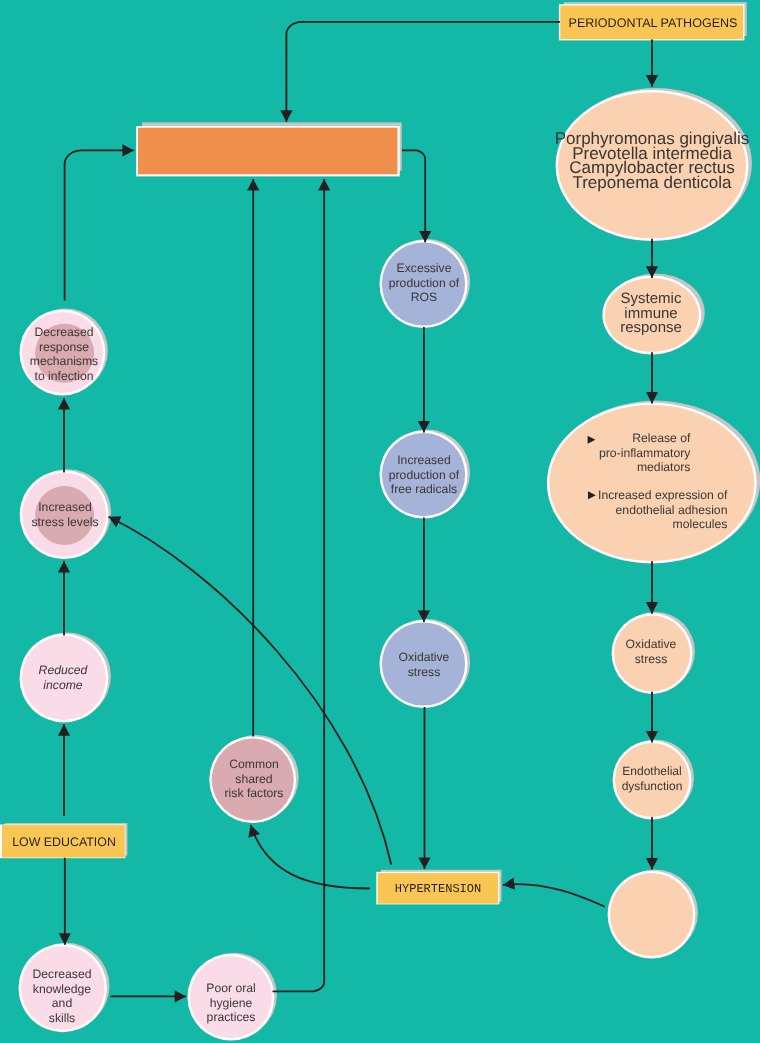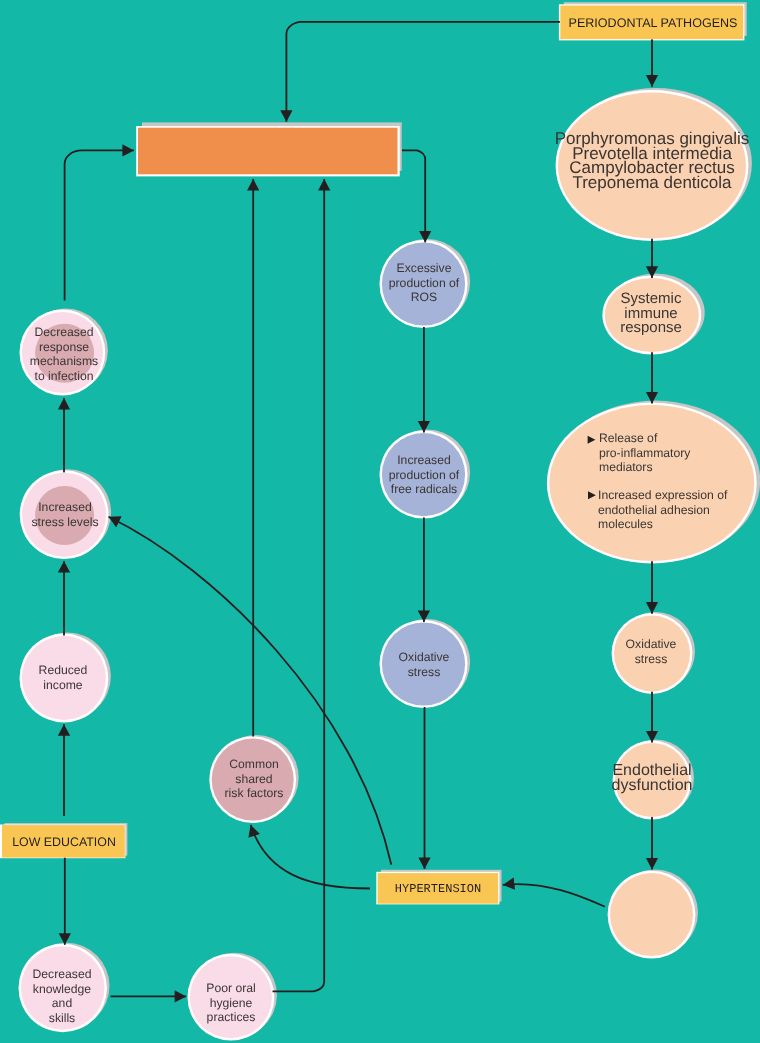--- a/index.html
+++ b/index.html
@@ -1,21 +1,21 @@
 <!DOCTYPE html>
 <html><head>
 <meta charset="utf-8">
 <style>
   html,body{margin:0;padding:0;background:#ffffff;}
   body{width:760px;height:1043px;overflow:hidden;
        font-family:"Liberation Sans",sans-serif;
        -webkit-font-smoothing:antialiased;
        text-rendering:geometricPrecision;}
   #stage{position:relative;width:760px;height:1043px;background:#14b8a6;}
-  .lbl,.boxlbl,.bul{will-change:transform;opacity:0.999;}
+  .lbl,.boxlbl,.bul{will-change:transform;opacity:0.999;text-align:right;}
   #art{position:absolute;left:0;top:0;width:760px;height:1043px;}
   .lbl{position:absolute;text-align:center;color:#3a3533;
        font-family:"Liberation Sans",sans-serif;
        white-space:pre;line-height:14.7px;font-size:12.2px;
        transform:translate(-50%,-50%);pointer-events:none;}
   .boxlbl{position:absolute;text-align:center;color:#231f20;
        font-family:"Liberation Sans",sans-serif;white-space:pre;
        transform:translate(-50%,-50%);}
   .bul{position:absolute;color:#3a3533;font-size:12.2px;line-height:14.7px;
        white-space:pre;font-family:"Liberation Sans",sans-serif;}
@@ -136,39 +136,39 @@
 
 <div class="lbl" style="left:651.5px;top:160.9px;font-size:17px;line-height:14.7px;">Porphyromonas gingivalis
 Prevotella intermedia
 Campylobacter rectus
 Treponema denticola</div>
 <div class="lbl" style="left:650.8px;top:313.8px;font-size:15px;line-height:14.7px;">Systemic
 immune
 response</div>
 <div class="lbl" style="left:650.8px;top:651.6px;font-size:12.2px;line-height:14.7px;">Oxidative
 stress</div>
-<div class="lbl" style="left:651.9px;top:778.6px;font-size:16px;line-height:14.7px;">Endothelial
+<div class="lbl" style="left:651.9px;top:778.6px;font-size:12px;line-height:14.7px;">Endothelial
 dysfunction</div>
 
 <div class="lbl" style="left:424.0px;top:283.4px;font-size:12.2px;text-align:center;">Excessive
 production of
 ROS</div>
 <div class="lbl" style="left:424.0px;top:474.6px;font-size:12.2px;">Increased
 production of
 free radicals</div>
 <div class="lbl" style="left:424.05px;top:664.5px;font-size:12.2px;">Oxidative
 stress</div>
 
 <div class="lbl" style="left:63.9px;top:353.9px;font-size:12.2px;">Decreased
 response
 mechanisms
 to infection</div>
 <div class="lbl" style="left:64.8px;top:514.7px;font-size:12.2px;">Increased
 stress levels</div>
-<div class="lbl" style="left:63.4px;top:677.6px;font-size:12.2px;">Reduced
+<div class="lbl" style="left:63.4px;top:677.6px;font-size:12.2px;font-style:italic;">Reduced
 income</div>
 <div class="lbl" style="left:254.2px;top:778.8px;font-size:12.2px;">Common
 shared
 risk factors</div>
 <div class="lbl" style="left:62.3px;top:996.1px;font-size:12.2px;">Decreased
 knowledge
 and
 skills</div>
 <div class="lbl" style="left:230.8px;top:1003.3px;font-size:12.2px;">Poor oral
 hygiene

